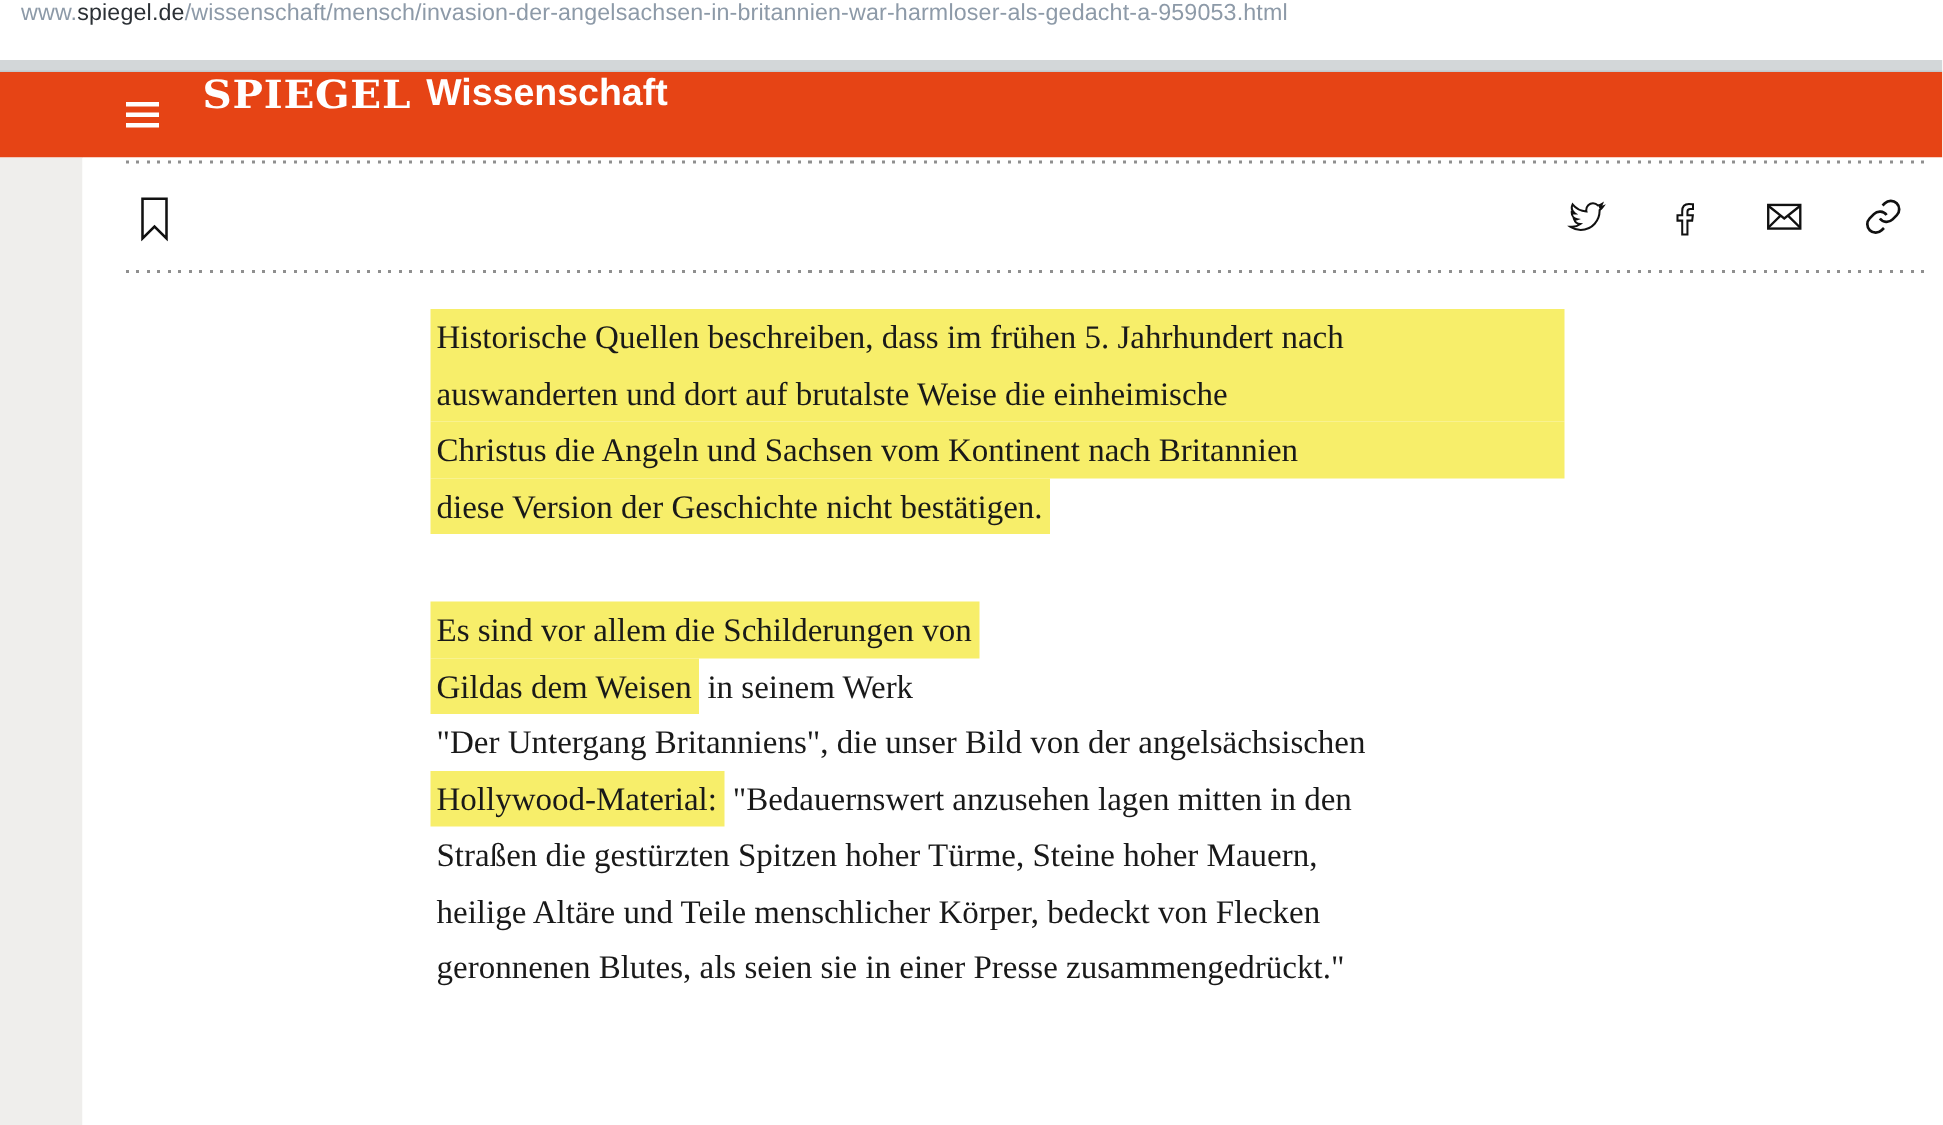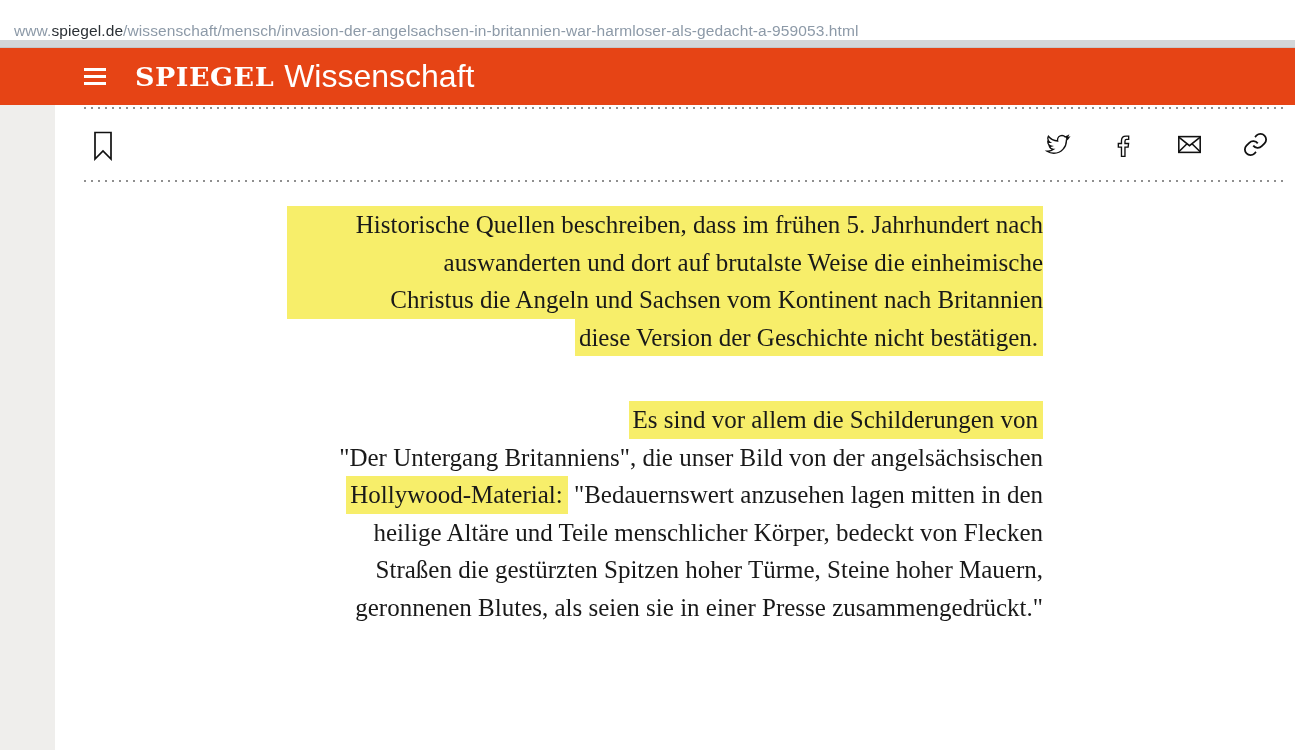--- a/index.html
+++ b/index.html
@@ -5,47 +5,47 @@
   * { margin:0; padding:0; box-sizing:border-box; }
   html,body { background:#fff; }
   #page {
     position:relative; width:1295px; height:750px; overflow:hidden;
     background:#ffffff; font-family:"Liberation Sans", sans-serif;
   }
 
   
   .urlbar {
     position:absolute; left:0; top:0; width:1295px; height:40px;
-    background:#ffffff; display:flex; align-items:flex-end; padding-left:14px;
+    background:#ffffff; display:flex; align-items:flex-start; padding-left:14px;
     font-size:15.5px; letter-spacing:.1px;
   }
   .url-light { color:#8d9aa8; }
   .url-dark  { color:#2b3035; }
   .sepstrip {
     position:absolute; left:0; top:40px; width:1295px; height:8px;
     background:#d3d7d9; border-bottom:1px solid #c3c8ca;
   }
 
   
   .siteheader {
     position:absolute; left:0; top:48px; width:1295px; height:57px;
     background:#e64415; display:flex; align-items:center;
   }
   .menu-btn { position:absolute; left:84px; top:17px; width:24px; height:22px;
     display:flex; flex-direction:column; justify-content:center; gap:4px; cursor:pointer; }
   .menu-btn .bar { width:22px; height:3px; background:#ffffff; }
   .brand {
-    position:absolute; left:135px; top:0; height:57px; display:flex; align-items:center; gap:10px;
+    position:absolute; left:135px; top:0; height:57px; display:flex; gap:10px;
     color:#ffffff; white-space:nowrap;
   }
   .brand .logo {
     font-family:"DejaVu Serif", serif; font-weight:bold; font-size:27px;
     letter-spacing:.5px; transform:scaleY(.96);
   }
-  .brand .section { font-family:"Liberation Sans", sans-serif; font-size:32px; font-weight:400; }
+  .brand .section { font-family:"Liberation Sans", sans-serif; font-size:25px; font-weight:700; }
 
   
   .leftrail { position:absolute; left:0; top:105px; width:55px; height:645px; background:#efeeec; }
   .content  { position:absolute; left:55px; top:105px; width:1240px; height:645px; background:#ffffff; }
 
   .dotted {
     position:absolute; height:2px;
     background:repeating-linear-gradient(90deg,#8f8f8f 0,#8f8f8f 2px,transparent 2px,transparent 7px);
   }
   .dotted.top    { left:29px; right:8px; top:2px; }
@@ -53,21 +53,21 @@
 
   .toolbar { position:absolute; left:0; top:2px; width:100%; height:73px; }
   .bookmark-btn { position:absolute; left:38px; top:24px; width:20px; height:30px; cursor:pointer; }
   .share-group { position:absolute; right:26px; top:24px; display:flex; gap:39px; align-items:center; }
   .icon-btn { width:27px; height:27px; cursor:pointer; display:block; }
   .icon-btn svg, .bookmark-btn svg { display:block; }
 
   
   .article {
     position:absolute; left:287px; top:206px; width:756px;
-    font-family:"Liberation Serif", serif; font-size:25px; color:#191919;text-align:right;
+    font-family:"Liberation Serif", serif; font-size:22px; color:#191919;
   }
   .line { height:37.5px; line-height:37.5px; white-space:nowrap; padding-left:4px; }
   .hl-full { background:#f7ee6a; }
   .hl {
     display:inline-block; height:37.5px; line-height:37.5px;
     background:#f7ee6a; padding:0 5px 0 4px; margin-left:-4px;
   }
   .para2 { margin-top:45px; }
 </style>
 </head>
@@ -137,22 +137,23 @@
 
     <div class="para1">
       <div class="line hl-full"><span>Historische Quellen beschreiben, dass im frühen 5. Jahrhundert nach</span></div>
       <div class="line hl-full"><span>auswanderten und dort auf brutalste Weise die einheimische</span></div>
       <div class="line hl-full"><span>Christus die Angeln und Sachsen vom Kontinent nach Britannien</span></div>
       <div class="line"><span class="hl">diese Version der Geschichte nicht bestätigen.</span></div>
     </div>
 
     <div class="para2">
       <div class="line"><span class="hl">Es sind vor allem die Schilderungen von</span></div>
+      <div class="line"><span class="hl">Gildas dem Weisen</span><span> in seinem Werk</span></div>
       <div class="line"><span>"Der Untergang Britanniens", die unser Bild von der angelsächsischen</span></div>
       <div class="line"><span class="hl">Hollywood-Material:</span><span> "Bedauernswert anzusehen lagen mitten in den</span></div>
+      <div class="line"><span>Straßen die gestürzten Spitzen hoher Türme, Steine hoher Mauern,</span></div>
       <div class="line"><span>heilige Altäre und Teile menschlicher Körper, bedeckt von Flecken</span></div>
-      <div class="line"><span>Straßen die gestürzten Spitzen hoher Türme, Steine hoher Mauern,</span></div>
       <div class="line"><span>geronnenen Blutes, als seien sie in einer Presse zusammengedrückt."</span></div>
     </div>
 
   </div>
 
 </div>
 
 </body></html>

